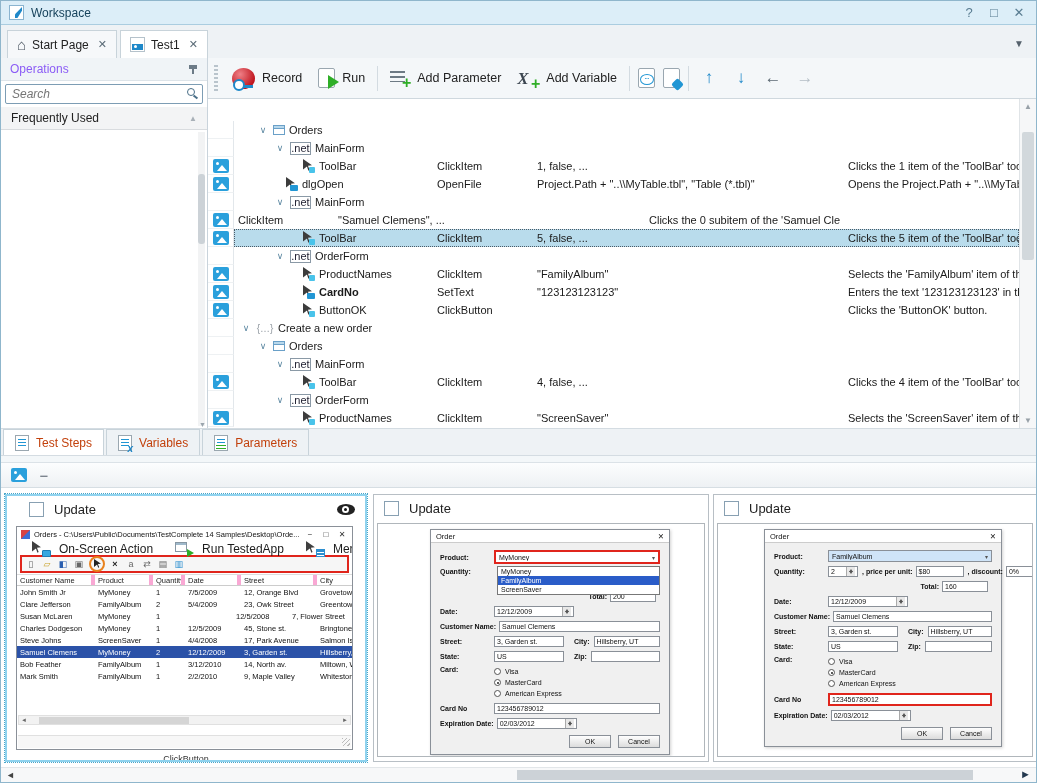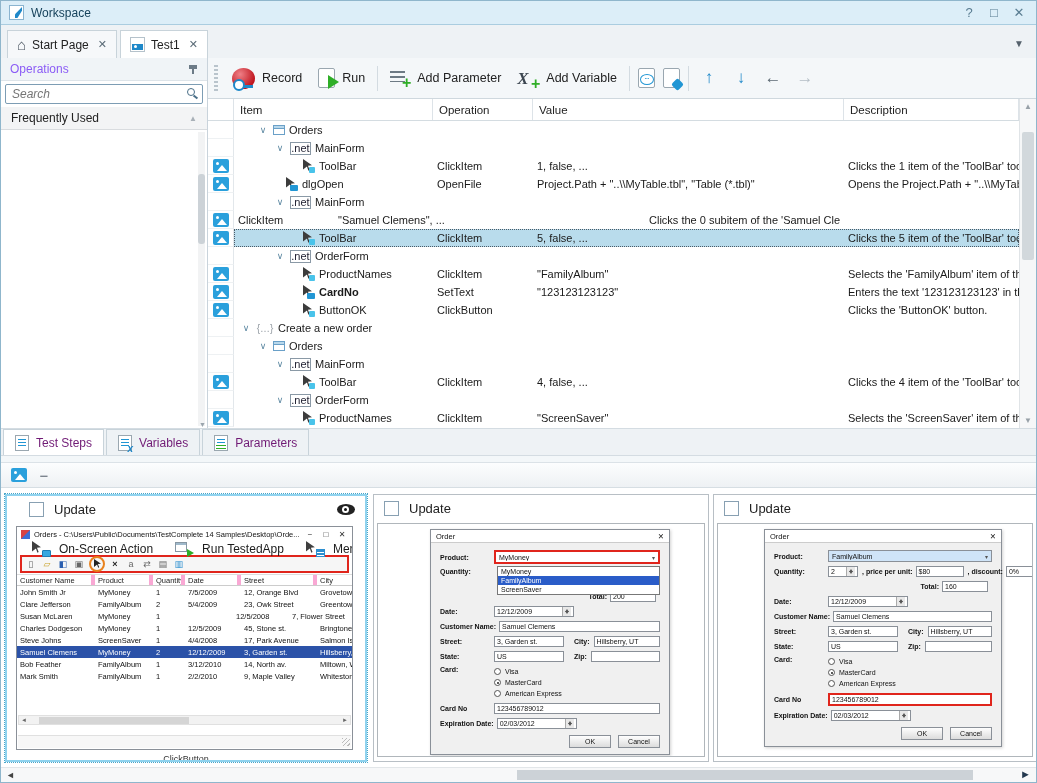--- a/index.html
+++ b/index.html
@@ -99,21 +99,21 @@
 .gi-braces{font-size:10px;color:#979ea5;width:18px;text-align:center}
 .gi-cursor{width:12px;height:14px}
 .gi-cursor::before{content:"";position:absolute;left:0;top:0;width:9px;height:12px;background:#3c3c3c;clip-path:polygon(0 0,100% 52%,55% 56%,74% 92%,60% 98%,44% 62%,0 88%)}
 .gi-cursor::after{content:"";position:absolute;right:0;bottom:0;width:6px;height:6px;background:#49c3ea;border-radius:1px}
 .gi-cursor.screen::after{background:#2196d4;width:8px;height:6px}
 .g-scroll{position:absolute;top:0;right:0;bottom:0;width:17px;background:#f6f7f8;border-left:1px solid #e0e4e7}
 .g-scroll .sa{position:absolute;left:0;right:0;text-align:center;font-size:8px;color:#98a1a8}
 .g-thumb{position:absolute;left:2px;right:2px;top:33px;height:128px;background:#d2d8dc;border-radius:2px}
 
 .btabs{height:28px;background:#eef2f5;display:flex;align-items:flex-end;padding-left:2px;border-top:1px solid #d4dce2;border-bottom:1px solid #d4dce2}
-.btab{height:26px;display:flex;align-items:center;gap:7px;padding:0 11px;border:1px solid #c8d3da;border-bottom:none;background:#eef2f5;margin-right:2px;font-size:12px;color:#701a75}
+.btab{height:26px;display:flex;align-items:center;gap:7px;padding:0 11px;border:1px solid #c8d3da;border-bottom:none;background:#eef2f5;margin-right:2px;font-size:12px;color:#c2410c}
 .btab.active{background:#fff}
 .bt-ico{width:14px;height:16px;background:#fff;border:1px solid #9aa7b0;position:relative;flex:none}
 .bt-ico::before{content:"";position:absolute;left:2px;right:2px;top:3px;height:7px;background:repeating-linear-gradient(180deg,#2196d4 0 1px,transparent 1px 3px)}
 .bt-ico.x::after{content:"x";position:absolute;right:-2px;bottom:-4px;color:#1e88c9;font-style:italic;font-weight:bold;font-size:10px}
 .bt-ico.par::after{content:"";position:absolute;left:1px;bottom:0;right:1px;height:5px;background:repeating-linear-gradient(180deg,#2fae27 0 1.5px,transparent 1.5px 3px)}
 
 .gapstrip{height:6px;background:#f3f7f9}
 .viz-head{height:26px;background:linear-gradient(#fcfdfe,#eef1f4);border-top:1px solid #dbe2e7;border-bottom:1px solid #d6dee3;display:flex;align-items:center;gap:9px;padding:0 10px}
 .viz-title{flex:1;font-size:12px;color:#2b3a45}
 .minus{color:#5a6570;font-size:15px;width:16px;text-align:center}
@@ -264,27 +264,20 @@
         <span class="doc-ico bubble"></span>
         <span class="doc-ico tag"></span>
         <span class="sep"></span>
         <span class="arr up">↑</span>
         <span class="arr down">↓</span>
         <span class="arr left">←</span>
         <span class="arr right">→</span>
       </div>
 
       <div class="grid">
-        <div class="g-head">
-          <div class="hc" style="width:26px"></div>
-          <div class="hc" style="width:199px">Item</div>
-          <div class="hc" style="width:100px">Operation</div>
-          <div class="hc" style="width:311px">Value</div>
-          <div class="hc" style="flex:1">Description</div>
-        </div>
         <div class="g-body" id="grid-body">
             <div class="g-row">
               <div class="c-g"></div>
               <div class="c-i" style="padding-left: 23px;">
                 <span class="exp">∨</span>
                 <span class="gi gi-window"></span>
                 <span>Orders</span>
               </div>
               <div class="c-o"></div>
               <div class="c-v"></div>

